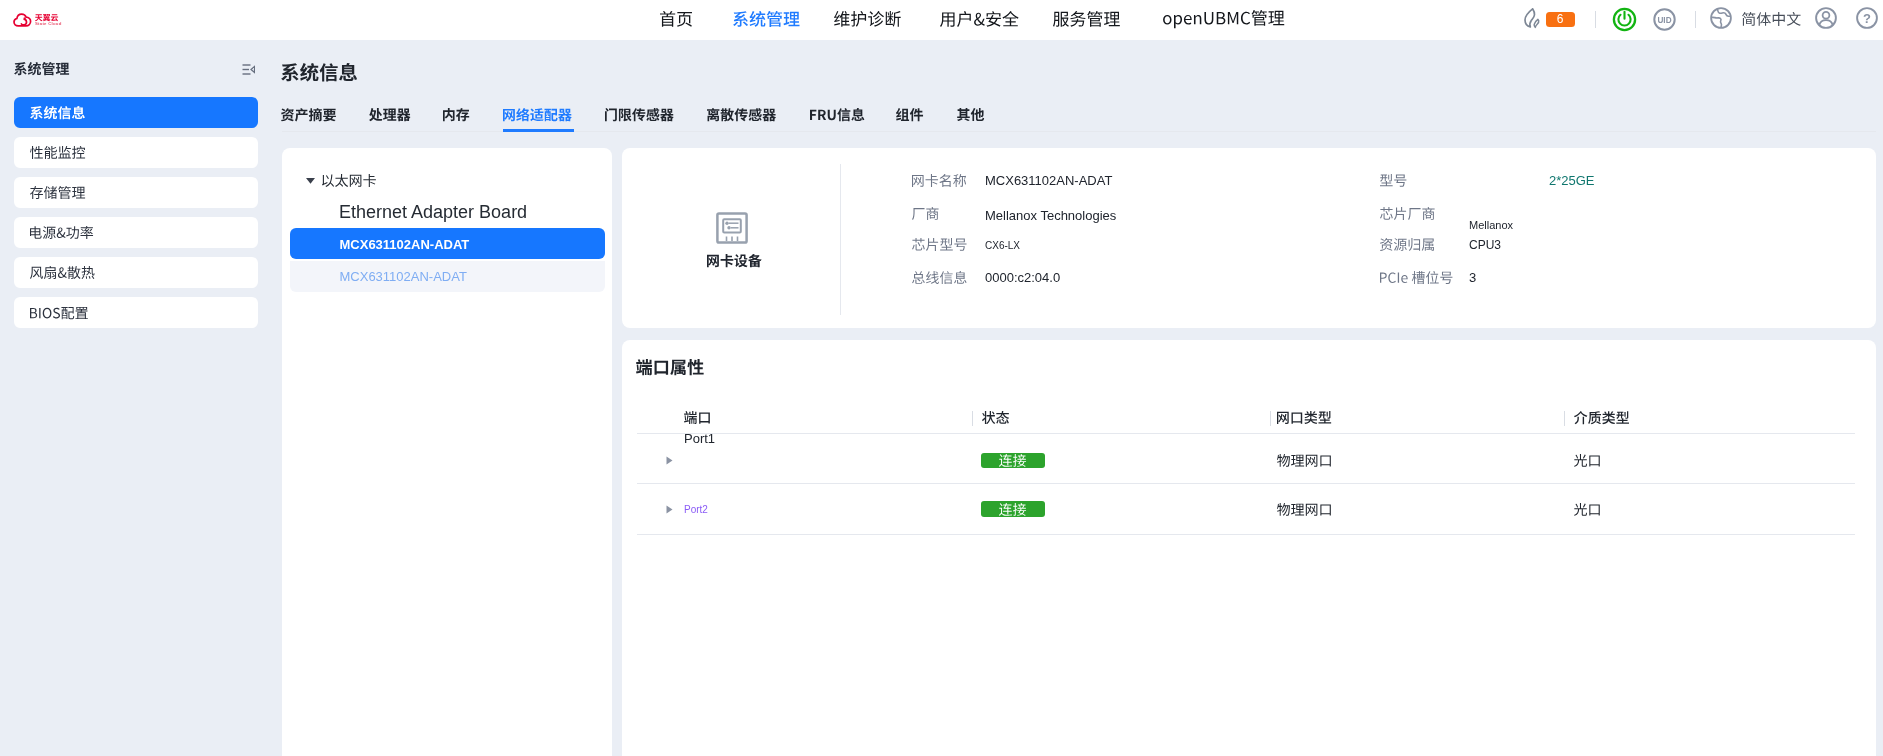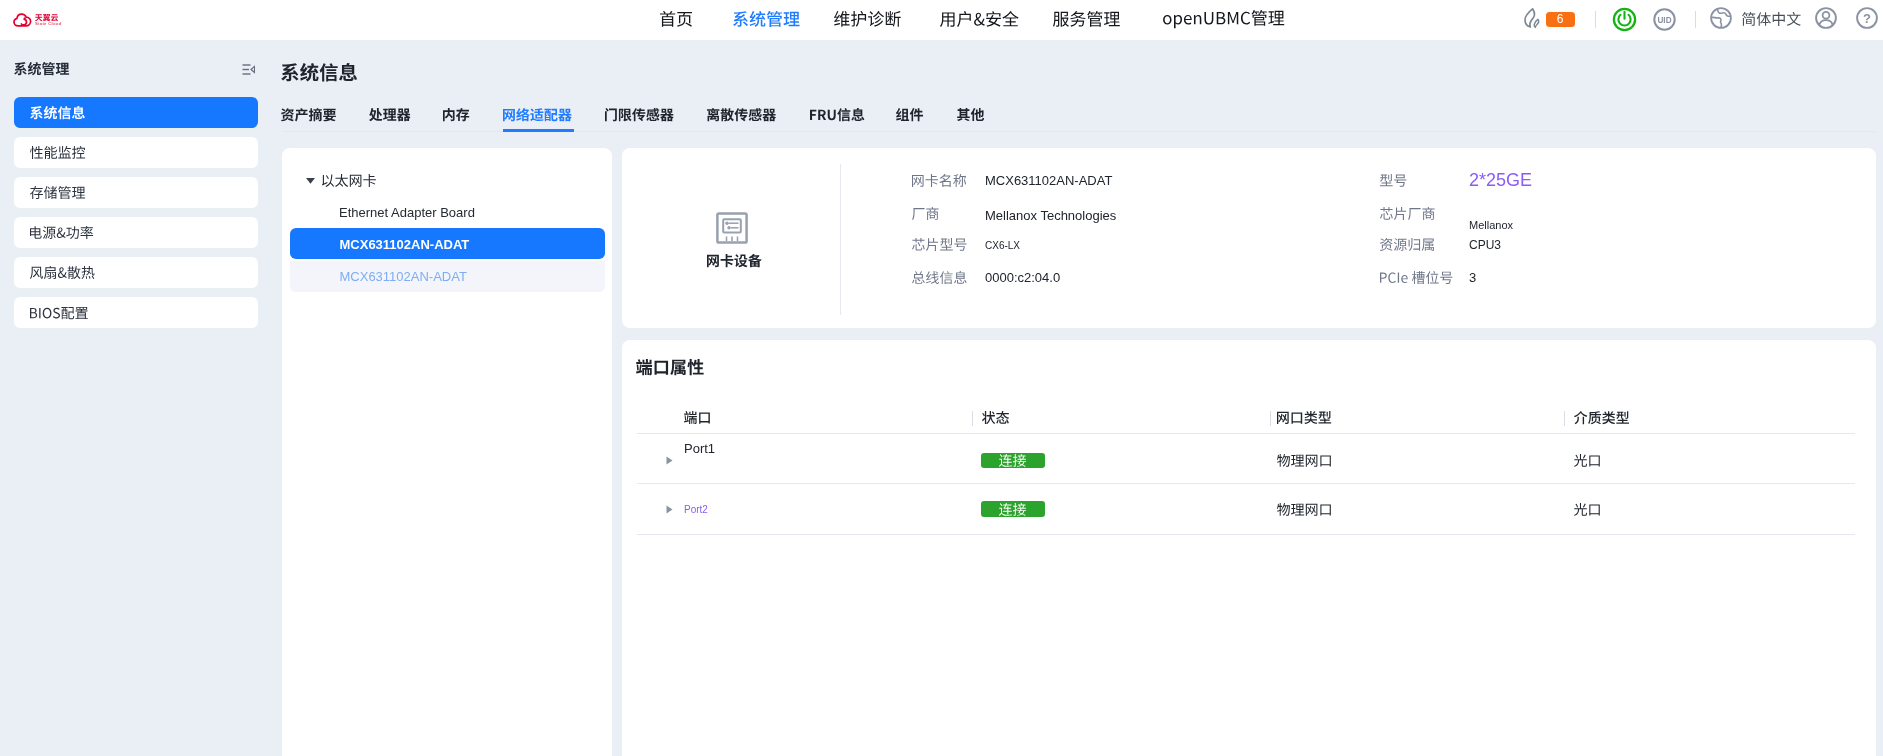--- a/index.html
+++ b/index.html
@@ -189,21 +189,21 @@
 <div class="abs" style="left:503px;top:128.8px;width:70.5px;height:3px;background:#1f7bff"></div>
 <div class="panel" style="left:282px;top:148px;width:330px;height:608px;border-radius:8px 8px 0 0"></div>
 <svg class="abs" style="left:306px;top:178.3px" width="9" height="6" viewBox="0 0 9 6">
       <path d="M0 0 H9 L4.5 5.7 Z" fill="#3a404c"></path>
     </svg>
 <svg style="position:absolute;left:321.5px;top:174.0px;overflow:visible" width="53.9" height="13.0" viewBox="0 0 53.9 13.0">
       <g transform="matrix(0.01400,0,0,-0.01400,-1.40,11.76)">
         <path fill="#252b33" d="M374 712C432 640 497 538 525 473L592 513C562 577 497 674 438 747ZM761 801C739 356 668 107 346 -21C364 -36 393 -70 403 -86C539 -24 632 56 697 163C777 83 860 -13 900 -77L966 -28C918 43 819 148 733 230C799 373 827 558 841 798ZM141 20C166 43 203 65 493 204C487 220 477 253 473 274L240 165V763H160V173C160 127 121 95 100 82C112 68 134 38 141 20Z M1459 839C1458 763 1459 671 1448 574H1061V498H1437C1400 299 1303 94 1038 -18C1059 -34 1082 -61 1094 -80C1211 -28 1297 42 1360 121C1428 63 1507 -17 1543 -69L1608 -19C1568 35 1481 116 1411 173L1385 154C1448 245 1485 347 1507 448C1584 204 1713 14 1914 -82C1926 -60 1951 -29 1970 -13C1770 73 1638 264 1569 498H1944V574H1528C1538 670 1539 762 1540 839Z M2194 536C2239 481 2288 416 2333 352C2295 245 2242 155 2172 88C2188 79 2218 57 2230 46C2291 110 2340 191 2379 285C2411 238 2438 194 2457 157L2506 206C2482 249 2447 303 2407 360C2435 443 2456 534 2472 632L2403 640C2392 565 2377 494 2358 428C2319 480 2279 532 2240 578ZM2483 535C2529 480 2577 415 2620 350C2580 240 2526 148 2452 80C2469 71 2498 49 2511 38C2575 103 2625 184 2664 280C2699 224 2728 171 2747 127L2799 171C2776 224 2738 290 2693 358C2720 440 2740 531 2755 630L2687 638C2676 564 2662 494 2644 428C2608 479 2570 529 2532 574ZM2088 780V-78H2164V708H2840V20C2840 2 2833 -3 2814 -4C2795 -5 2729 -6 2663 -3C2674 -23 2687 -57 2692 -77C2782 -78 2837 -76 2869 -64C2902 -52 2915 -28 2915 20V780Z M3534 232C3641 189 3788 123 3863 84L3904 150C3827 189 3677 250 3573 290ZM3439 840V472H3052V398H3442V-80H3520V398H3949V472H3517V626H3848V698H3517V840Z"></path>
       </g>
     </svg>
-<div class="lat" style="left:339px;top:206.1px;font-size:13px;line-height:13px;color:#252b33">Ethernet Adapter Board</div>
+<div class="lat" style="left:339px;top:206.1px;font-size:18px;line-height:13px;color:#252b33">Ethernet Adapter Board</div>
 <div class="abs" style="left:290px;top:228.3px;width:314.5px;height:31px;background:#1677ff;border-radius:6px"></div>
 <div class="lat" style="left:339.5px;top:238.3px;font-size:13px;line-height:13px;font-weight:bold;color:#fff">MCX631102AN-ADAT</div>
 <div class="abs" style="left:290px;top:260.5px;width:314.5px;height:31.2px;background:#f3f5fa;border-radius:0 0 6px 6px"></div>
 <div class="lat" style="left:339.5px;top:270px;font-size:13px;line-height:13px;color:#7fadf3">MCX631102AN-ADAT</div>
 <div class="panel" style="left:622px;top:148px;width:1254px;height:180px"></div>
 <svg class="abs" style="left:716px;top:212px" width="32" height="32" viewBox="0 0 32 32">
 <rect x="1.4" y="1.4" width="29.2" height="29.2" rx="1.6" fill="none" stroke="#98a1ae" stroke-width="2.5"></rect>
 <rect x="7.2" y="7.2" width="17.6" height="13.2" rx="1" fill="none" stroke="#98a1ae" stroke-width="2"></rect>
 <circle cx="11" cy="11.2" r="1.7" fill="#98a1ae"></circle>
 <line x1="12.7" y1="11.2" x2="22.5" y2="11.2" stroke="#98a1ae" stroke-width="1.5"></line>
@@ -241,21 +241,21 @@
       <g transform="matrix(0.01400,0,0,-0.01400,-0.60,11.90)">
         <path fill="#6e7687" d="M759 214C816 145 875 52 897 -10L958 28C936 91 875 180 816 247ZM412 269C478 224 554 153 591 104L647 152C609 199 532 267 465 311ZM281 241V34C281 -47 312 -69 431 -69C455 -69 630 -69 656 -69C748 -69 773 -41 784 74C762 78 730 90 713 101C707 13 700 -1 650 -1C611 -1 464 -1 435 -1C371 -1 360 5 360 35V241ZM137 225C119 148 84 60 43 9L112 -24C157 36 190 130 208 212ZM265 567H737V391H265ZM186 638V319H820V638H657C692 689 729 751 761 808L684 839C658 779 614 696 575 638H370L429 668C411 715 365 784 321 836L257 806C299 755 341 685 358 638Z M1054 54 1070 -18C1162 10 1282 46 1398 80L1387 144C1264 109 1137 74 1054 54ZM1704 780C1754 756 1817 717 1849 689L1893 736C1861 763 1797 800 1748 822ZM1072 423C1086 430 1110 436 1232 452C1188 387 1149 337 1130 317C1099 280 1076 255 1054 251C1063 232 1074 197 1078 182C1099 194 1133 204 1384 255C1382 270 1382 298 1384 318L1185 282C1261 372 1337 482 1401 592L1338 630C1319 593 1297 555 1275 519L1148 506C1208 591 1266 699 1309 804L1239 837C1199 717 1126 589 1104 556C1082 522 1065 499 1047 494C1056 474 1068 438 1072 423ZM1887 349C1847 286 1793 228 1728 178C1712 231 1698 295 1688 367L1943 415L1931 481L1679 434C1674 476 1669 520 1666 566L1915 604L1903 670L1662 634C1659 701 1658 770 1658 842H1584C1585 767 1587 694 1591 623L1433 600L1445 532L1595 555C1598 509 1603 464 1608 421L1413 385L1425 317L1617 353C1629 270 1645 195 1666 133C1581 76 1483 31 1381 0C1399 -17 1418 -44 1428 -62C1522 -29 1611 14 1691 66C1732 -24 1786 -77 1857 -77C1926 -77 1949 -44 1963 68C1946 75 1922 91 1907 108C1902 19 1892 -4 1865 -4C1821 -4 1784 37 1753 110C1832 170 1900 241 1950 319Z M2382 531V469H2869V531ZM2382 389V328H2869V389ZM2310 675V611H2947V675ZM2541 815C2568 773 2598 716 2612 680L2679 710C2665 745 2635 799 2606 840ZM2369 243V-80H2434V-40H2811V-77H2879V243ZM2434 22V181H2811V22ZM2256 836C2205 685 2122 535 2032 437C2045 420 2067 383 2074 367C2107 404 2139 448 2169 495V-83H2238V616C2271 680 2300 748 2323 816Z M3266 550H3730V470H3266ZM3266 412H3730V331H3266ZM3266 687H3730V607H3266ZM3262 202V39C3262 -41 3293 -62 3409 -62C3433 -62 3614 -62 3639 -62C3736 -62 3761 -32 3771 96C3750 100 3718 111 3701 123C3696 21 3688 7 3634 7C3594 7 3443 7 3413 7C3349 7 3337 12 3337 40V202ZM3763 192C3809 129 3857 43 3874 -12L3945 20C3926 75 3877 159 3830 220ZM3148 204C3124 141 3085 55 3045 0L3114 -33C3151 25 3187 113 3212 176ZM3419 240C3470 193 3528 126 3553 81L3614 119C3587 162 3530 226 3478 271H3805V747H3506C3521 773 3538 804 3553 835L3465 850C3457 821 3441 780 3428 747H3194V271H3473Z"></path>
       </g>
     </svg>
 <div class="lat" style="left:985px;top:270.8px;font-size:13px;line-height:13px;color:#20252e">0000:c2:04.0</div>
 <svg style="position:absolute;left:1380.0px;top:174.3px;overflow:visible" width="26.4" height="12.8" viewBox="0 0 26.4 12.8">
       <g transform="matrix(0.01400,0,0,-0.01400,-0.66,11.68)">
         <path fill="#6e7687" d="M635 783V448H704V783ZM822 834V387C822 374 818 370 802 369C787 368 737 368 680 370C691 350 701 321 705 301C776 301 825 302 855 314C885 325 893 344 893 386V834ZM388 733V595H264V601V733ZM67 595V528H189C178 461 145 393 59 340C73 330 98 302 108 288C210 351 248 441 259 528H388V313H459V528H573V595H459V733H552V799H100V733H195V602V595ZM467 332V221H151V152H467V25H47V-45H952V25H544V152H848V221H544V332Z M1260 732H1736V596H1260ZM1185 799V530H1815V799ZM1063 440V371H1269C1249 309 1224 240 1203 191H1727C1708 75 1688 19 1663 -1C1651 -9 1639 -10 1615 -10C1587 -10 1514 -9 1444 -2C1458 -23 1468 -52 1470 -74C1539 -78 1605 -79 1639 -77C1678 -76 1702 -70 1726 -50C1763 -18 1788 57 1812 225C1814 236 1816 259 1816 259H1315L1352 371H1933V440Z"></path>
       </g>
     </svg>
-<div class="lat" style="left:1469px;top:174.3px;font-size:18px;line-height:13px;color:#8b5cf6">2*25GE</div>
+<div class="lat" style="left:1549px;top:174.3px;font-size:13px;line-height:13px;color:#0f766e">2*25GE</div>
 <svg style="position:absolute;left:1380.0px;top:206.7px;overflow:visible" width="54.6" height="13.0" viewBox="0 0 54.6 13.0">
       <g transform="matrix(0.01400,0,0,-0.01400,-0.52,11.82)">
         <path fill="#6e7687" d="M291 398V56C291 -36 320 -60 430 -60C452 -60 611 -60 636 -60C736 -60 760 -20 771 136C750 141 718 153 700 167C694 35 686 13 632 13C596 13 462 13 434 13C377 13 366 19 366 56V398ZM767 344C816 242 863 108 878 26L953 51C937 133 888 264 837 365ZM153 357C133 257 92 135 37 56L108 20C163 103 200 234 224 336ZM429 524C486 439 544 324 566 253L636 289C612 360 551 471 494 555ZM637 840V710H361V841H287V710H64V637H287V527H361V637H637V526H712V637H936V710H712V840Z M1180 814V481C1180 304 1166 119 1038 -23C1057 -36 1084 -64 1097 -82C1189 19 1230 141 1246 267H1668V-80H1749V344H1254C1257 390 1258 435 1258 481V504H1903V581H1621V839H1542V581H1258V814Z M2145 770V471C2145 320 2136 112 2040 -34C2060 -42 2094 -64 2109 -77C2210 77 2224 309 2224 471V692H2935V770Z M3274 643C3296 607 3322 556 3336 526L3405 554C3392 583 3363 631 3341 666ZM3560 404C3626 357 3713 291 3756 250L3801 302C3756 341 3668 405 3603 449ZM3395 442C3350 393 3280 341 3220 305C3231 290 3249 258 3255 245C3319 288 3398 356 3451 416ZM3659 660C3642 620 3612 564 3584 523H3118V-78H3190V459H3816V4C3816 -12 3810 -16 3793 -16C3777 -18 3719 -18 3657 -16C3667 -33 3676 -57 3680 -74C3766 -74 3816 -74 3846 -64C3876 -54 3885 -36 3885 3V523H3662C3687 558 3715 601 3739 642ZM3314 277V1H3378V49H3682V277ZM3378 221H3619V104H3378ZM3441 825C3454 797 3468 762 3480 732H3061V667H3940V732H3562C3550 765 3531 809 3513 844Z"></path>
       </g>
     </svg>
 <div class="lat" style="left:1469px;top:219px;font-size:11px;line-height:13px;color:#20252e">Mellanox</div>
 <svg style="position:absolute;left:1380.0px;top:238.4px;overflow:visible" width="53.9" height="12.9" viewBox="0 0 53.9 12.9">
       <g transform="matrix(0.01400,0,0,-0.01400,-0.69,11.75)">
         <path fill="#6e7687" d="M85 752C158 725 249 678 294 643L334 701C287 736 195 779 123 804ZM49 495 71 426C151 453 254 486 351 519L339 585C231 550 123 516 49 495ZM182 372V93H256V302H752V100H830V372ZM473 273C444 107 367 19 50 -20C62 -36 78 -64 83 -82C421 -34 513 73 547 273ZM516 75C641 34 807 -32 891 -76L935 -14C848 30 681 92 557 130ZM484 836C458 766 407 682 325 621C342 612 366 590 378 574C421 609 455 648 484 689H602C571 584 505 492 326 444C340 432 359 407 366 390C504 431 584 497 632 578C695 493 792 428 904 397C914 416 934 442 949 456C825 483 716 550 661 636C667 653 673 671 678 689H827C812 656 795 623 781 600L846 581C871 620 901 681 927 736L872 751L860 747H519C534 773 546 800 556 826Z M1537 407H1843V319H1537ZM1537 549H1843V463H1537ZM1505 205C1475 138 1431 68 1385 19C1402 9 1431 -9 1445 -20C1489 32 1539 113 1572 186ZM1788 188C1828 124 1876 40 1898 -10L1967 21C1943 69 1893 152 1853 213ZM1087 777C1142 742 1217 693 1254 662L1299 722C1260 751 1185 797 1131 829ZM1038 507C1094 476 1169 428 1207 400L1251 460C1212 488 1136 531 1081 560ZM1059 -24 1126 -66C1174 28 1230 152 1271 258L1211 300C1166 186 1103 54 1059 -24ZM1338 791V517C1338 352 1327 125 1214 -36C1231 -44 1263 -63 1276 -76C1395 92 1411 342 1411 517V723H1951V791ZM1650 709C1644 680 1632 639 1621 607H1469V261H1649V0C1649 -11 1645 -15 1633 -16C1620 -16 1576 -16 1529 -15C1538 -34 1547 -61 1550 -79C1616 -80 1660 -80 1687 -69C1714 -58 1721 -39 1721 -2V261H1913V607H1694C1707 633 1720 663 1733 692Z M2091 718V230H2165V718ZM2294 839V442C2294 260 2274 93 2111 -30C2129 -41 2157 -68 2170 -84C2346 51 2368 239 2368 442V839ZM2451 750V678H2835V428H2481V354H2835V80H2431V6H2835V-64H2911V750Z M3214 736H3811V647H3214ZM3140 796V504C3140 344 3131 121 3032 -36C3051 -43 3084 -62 3098 -74C3200 90 3214 334 3214 504V587H3886V796ZM3360 381H3537V310H3360ZM3605 381H3787V310H3605ZM3668 120 3698 76 3605 73V150H3832V-12C3832 -22 3829 -26 3817 -26C3805 -27 3768 -27 3724 -25C3731 -41 3740 -62 3743 -79C3806 -79 3847 -79 3871 -70C3896 -60 3902 -45 3902 -12V204H3605V261H3858V429H3605V488C3694 495 3778 505 3843 517L3798 563C3678 540 3453 527 3271 524C3278 511 3285 489 3287 475C3366 475 3453 478 3537 483V429H3292V261H3537V204H3252V-81H3321V150H3537V71L3361 65L3365 8C3463 12 3596 19 3729 26L3755 -22L3802 -4C3784 32 3746 91 3713 134Z"></path>
       </g>
@@ -293,21 +293,21 @@
         <path fill="#21262e" d="M643 443V-85H743V443ZM268 441V321C268 211 249 81 66 -15C90 -31 128 -63 144 -85C345 25 367 185 367 318V441ZM497 854C405 702 214 556 23 496C45 471 69 432 81 405C235 466 391 577 500 703C603 576 755 471 915 419C930 446 960 486 982 508C812 553 646 659 556 775L573 801Z M1597 57C1695 21 1818 -39 1886 -80L1952 -17C1882 21 1760 78 1664 114ZM1539 336V252C1539 178 1519 66 1211 -11C1233 -29 1262 -63 1275 -84C1598 10 1637 148 1637 249V336ZM1292 461V113H1387V373H1785V107H1885V461H1603L1615 547H1954V631H1624L1633 727C1729 738 1819 752 1895 769L1821 844C1660 807 1375 784 1134 774V493C1134 340 1125 125 1030 -25C1054 -33 1095 -57 1113 -73C1212 86 1227 328 1227 493V547H1520L1511 461ZM1527 631H1227V696C1326 700 1431 707 1532 716Z M2736 828C2713 785 2672 724 2639 684L2717 657C2752 692 2797 746 2837 799ZM2173 788C2212 749 2254 692 2272 653H2068V566H2378C2296 491 2171 430 2046 402C2067 383 2094 347 2107 324C2236 361 2363 434 2451 526V377H2546V505C2669 447 2812 373 2889 326L2935 403C2859 446 2722 512 2604 566H2935V653H2546V844H2451V653H2286L2361 688C2342 728 2295 785 2254 825ZM2451 356C2447 321 2442 289 2435 259H2062V171H2400C2350 90 2250 35 2039 4C2058 -18 2081 -59 2088 -84C2332 -42 2444 35 2499 148C2581 17 2712 -54 2909 -83C2921 -56 2947 -16 2968 5C2790 23 2662 76 2588 171H2941V259H2536C2542 289 2547 322 2551 356Z M3625 787V450H3712V787ZM3810 836V398C3810 384 3806 381 3790 380C3775 379 3726 379 3674 381C3687 357 3699 321 3704 296C3774 296 3824 298 3857 311C3891 326 3900 348 3900 396V836ZM3378 722V599H3271V722ZM3150 230V144H3454V37H3047V-50H3952V37H3551V144H3849V230H3551V328H3466V515H3571V599H3466V722H3550V806H3096V722H3184V599H3062V515H3176C3163 455 3130 396 3048 350C3065 336 3098 302 3110 284C3211 343 3251 430 3265 515H3378V310H3454V230Z"></path>
       </g>
     </svg>
 <div class="abs" style="left:971.5px;top:410.5px;width:1px;height:15px;background:#d9dde4"></div>
 <div class="abs" style="left:1270px;top:410.5px;width:1px;height:15px;background:#d9dde4"></div>
 <div class="abs" style="left:1564px;top:410.5px;width:1px;height:15px;background:#d9dde4"></div>
 <div class="abs" style="left:637px;top:433px;width:1218px;height:1px;background:#e5e8ee"></div>
 <svg class="abs" style="left:666px;top:456.0px" width="7" height="9" viewBox="0 0 7 9">
       <path d="M0.5 0.5 L6.5 4.5 L0.5 8.5 Z" fill="#8b93a3"></path>
     </svg>
-<div class="lat" style="left:684px;top:442px;font-size:13px;line-height:13px;color:#21262e">Port1</div>
+<div class="lat" style="left:684px;top:432px;font-size:13px;line-height:13px;color:#21262e">Port1</div>
 <div class="abs" style="left:980.5px;top:452.8px;width:64.5px;height:15.4px;background:#2ca32c;border-radius:3px"></div>
 <svg style="position:absolute;left:999.2px;top:454.0px;overflow:visible" width="27.1" height="12.9" viewBox="0 0 27.1 12.9">
       <g transform="matrix(0.01400,0,0,-0.01400,-0.42,11.76)">
         <path fill="#fff" d="M83 792C134 735 196 658 223 609L285 651C255 699 193 775 141 829ZM248 501H45V431H176V117C133 99 82 52 30 -9L86 -82C132 -12 177 52 208 52C230 52 264 16 306 -12C378 -58 463 -69 593 -69C694 -69 879 -63 950 -58C952 -35 964 5 974 26C873 15 720 6 596 6C479 6 391 13 325 56C290 78 267 98 248 110ZM376 408C385 417 420 423 468 423H622V286H316V216H622V32H699V216H941V286H699V423H893L894 493H699V616H622V493H458C488 545 517 606 545 670H923V736H571L602 819L524 840C515 805 503 770 490 736H324V670H464C440 612 417 565 406 546C386 510 369 485 352 481C360 461 373 424 376 408Z M1456 635C1485 595 1515 539 1528 504L1588 532C1575 566 1543 619 1513 659ZM1160 839V638H1041V568H1160V347C1110 332 1064 318 1028 309L1047 235L1160 272V9C1160 -4 1155 -8 1143 -8C1132 -8 1096 -8 1057 -7C1066 -27 1076 -59 1078 -77C1136 -78 1173 -75 1196 -63C1220 -51 1230 -31 1230 10V295L1329 327L1319 397L1230 369V568H1330V638H1230V839ZM1568 821C1584 795 1601 764 1614 735H1383V669H1926V735H1693C1678 766 1657 803 1637 832ZM1769 658C1751 611 1714 545 1684 501H1348V436H1952V501H1758C1785 540 1814 591 1840 637ZM1765 261C1745 198 1715 148 1671 108C1615 131 1558 151 1504 168C1523 196 1544 228 1564 261ZM1400 136C1465 116 1537 91 1606 62C1536 23 1442 -1 1320 -14C1333 -29 1345 -57 1352 -78C1496 -57 1604 -24 1682 29C1764 -8 1837 -47 1886 -82L1935 -25C1886 9 1817 44 1741 78C1788 126 1820 186 1840 261H1963V326H1601C1618 357 1633 388 1646 418L1576 431C1562 398 1544 362 1524 326H1335V261H1486C1457 215 1427 171 1400 136Z"></path>
       </g>
     </svg>
 <svg style="position:absolute;left:1277.0px;top:454.1px;overflow:visible" width="53.9" height="12.9" viewBox="0 0 53.9 12.9">
       <g transform="matrix(0.01400,0,0,-0.01400,-0.41,11.76)">
         <path fill="#21262e" d="M534 840C501 688 441 545 357 454C374 444 403 423 415 411C459 462 497 528 530 602H616C570 441 481 273 375 189C395 178 419 160 434 145C544 241 635 429 681 602H763C711 349 603 100 438 -18C459 -28 486 -48 501 -63C667 69 778 338 829 602H876C856 203 834 54 802 18C791 5 781 2 764 2C745 2 705 3 660 7C672 -14 679 -46 681 -68C725 -71 768 -71 795 -68C825 -64 845 -56 865 -28C905 21 927 178 949 634C950 644 951 672 951 672H558C575 721 591 774 603 827ZM98 782C86 659 66 532 29 448C45 441 74 423 86 414C103 455 118 507 130 563H222V337C152 317 86 298 35 285L55 213L222 265V-80H292V287L418 327L408 393L292 358V563H395V635H292V839H222V635H144C151 680 158 726 163 772Z M1476 540H1629V411H1476ZM1694 540H1847V411H1694ZM1476 728H1629V601H1476ZM1694 728H1847V601H1694ZM1318 22V-47H1967V22H1700V160H1933V228H1700V346H1919V794H1407V346H1623V228H1395V160H1623V22ZM1035 100 1054 24C1142 53 1257 92 1365 128L1352 201L1242 164V413H1343V483H1242V702H1358V772H1046V702H1170V483H1056V413H1170V141C1119 125 1073 111 1035 100Z M2194 536C2239 481 2288 416 2333 352C2295 245 2242 155 2172 88C2188 79 2218 57 2230 46C2291 110 2340 191 2379 285C2411 238 2438 194 2457 157L2506 206C2482 249 2447 303 2407 360C2435 443 2456 534 2472 632L2403 640C2392 565 2377 494 2358 428C2319 480 2279 532 2240 578ZM2483 535C2529 480 2577 415 2620 350C2580 240 2526 148 2452 80C2469 71 2498 49 2511 38C2575 103 2625 184 2664 280C2699 224 2728 171 2747 127L2799 171C2776 224 2738 290 2693 358C2720 440 2740 531 2755 630L2687 638C2676 564 2662 494 2644 428C2608 479 2570 529 2532 574ZM2088 780V-78H2164V708H2840V20C2840 2 2833 -3 2814 -4C2795 -5 2729 -6 2663 -3C2674 -23 2687 -57 2692 -77C2782 -78 2837 -76 2869 -64C2902 -52 2915 -28 2915 20V780Z M3127 735V-55H3205V30H3796V-51H3876V735ZM3205 107V660H3796V107Z"></path>
       </g>

